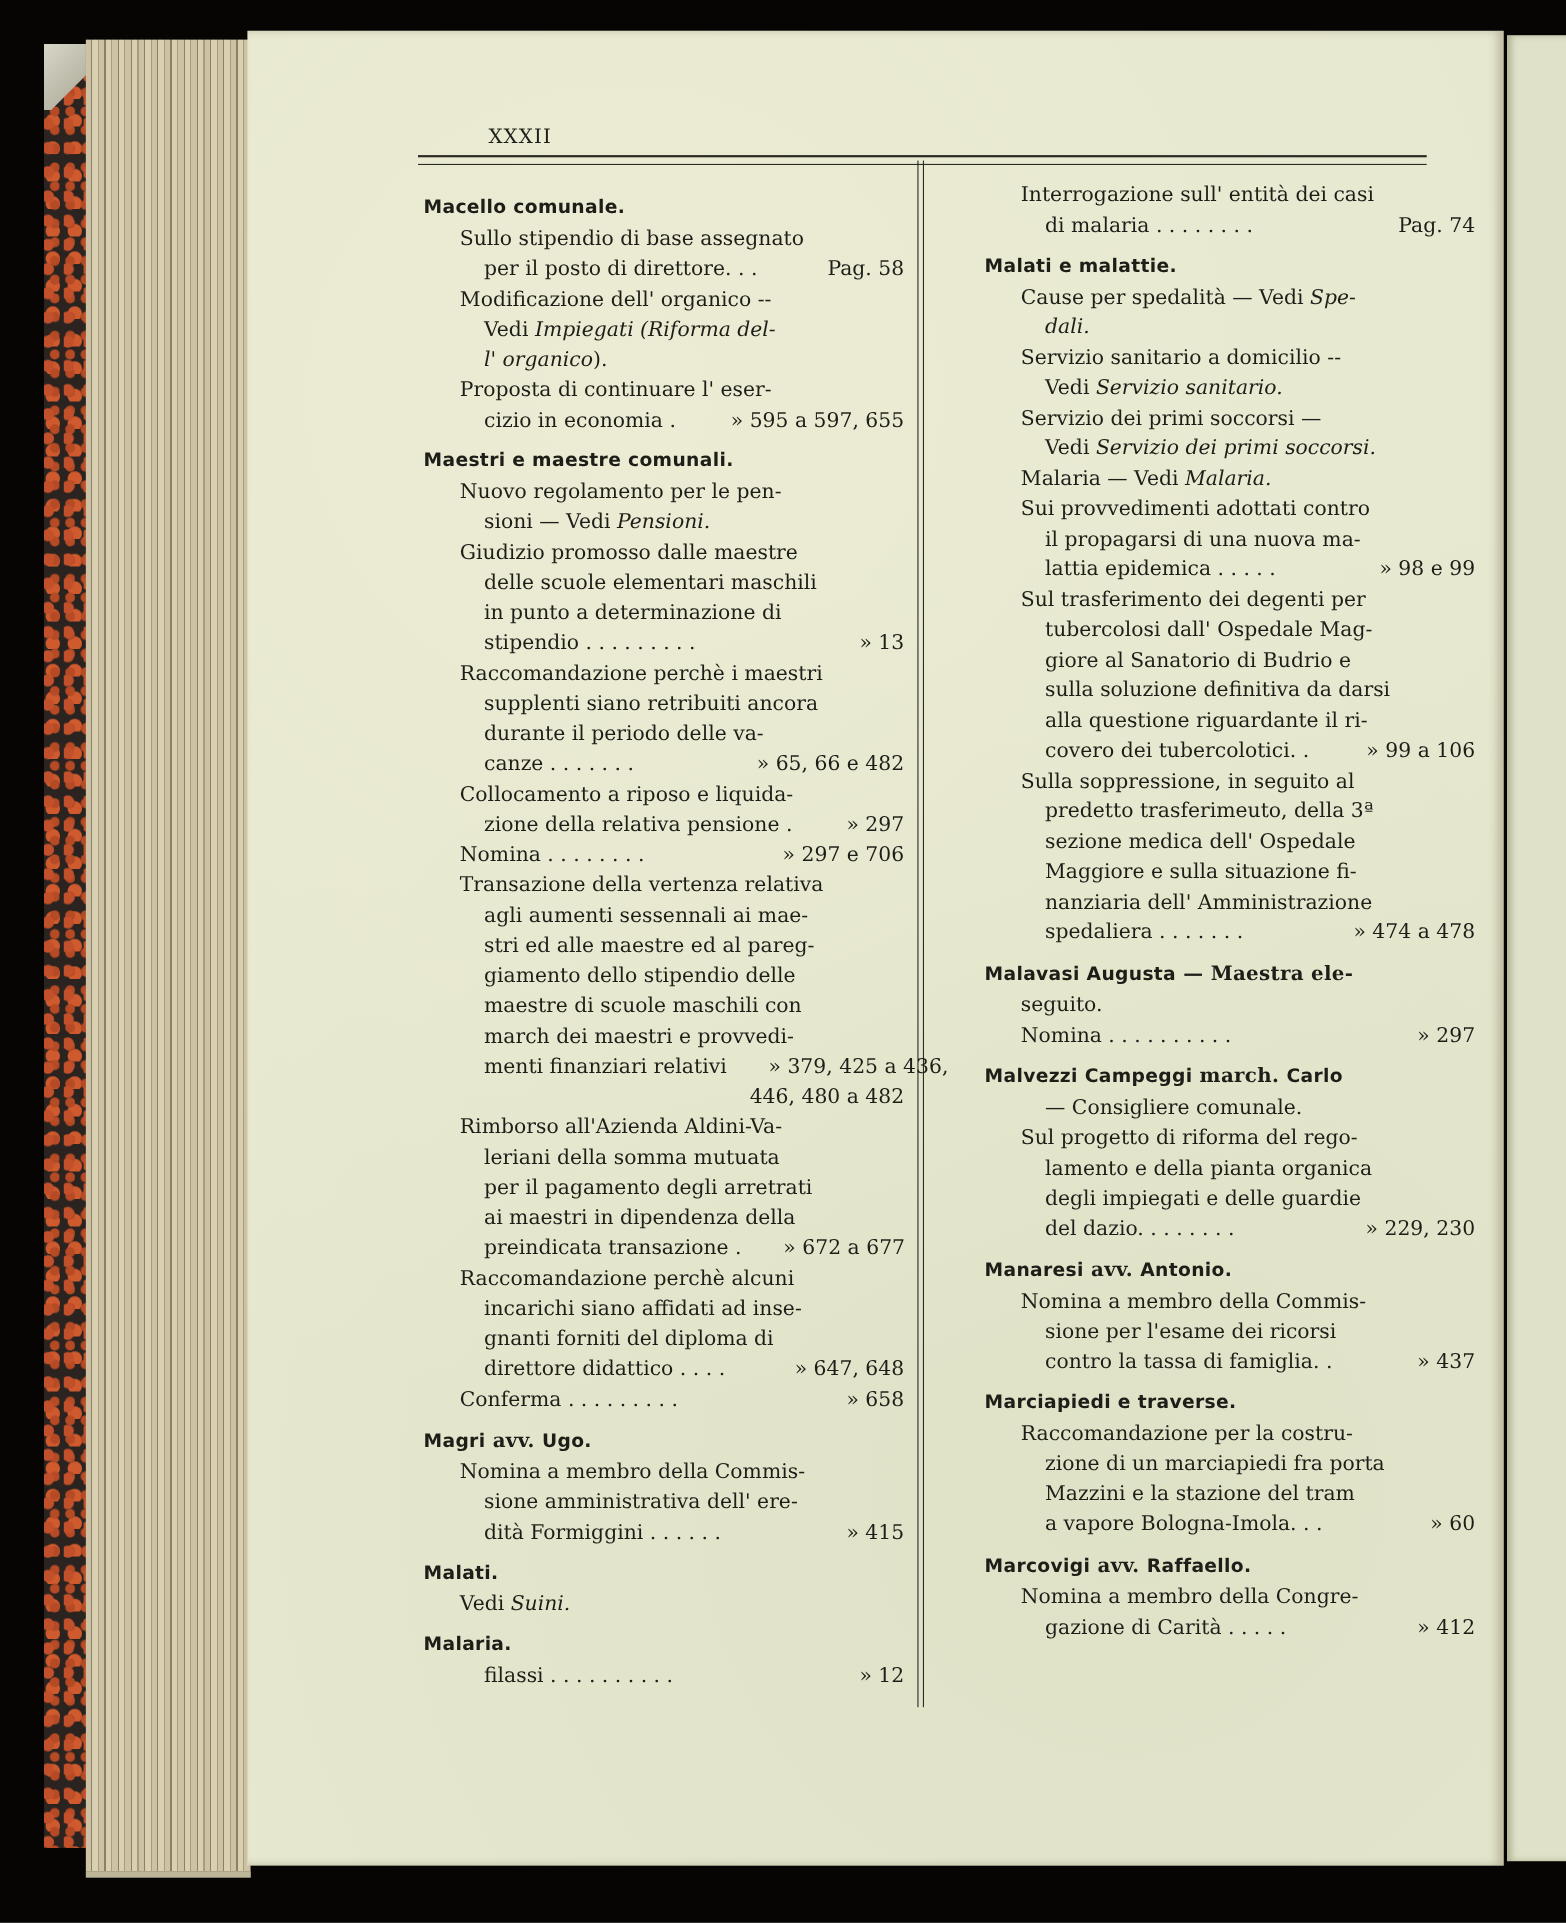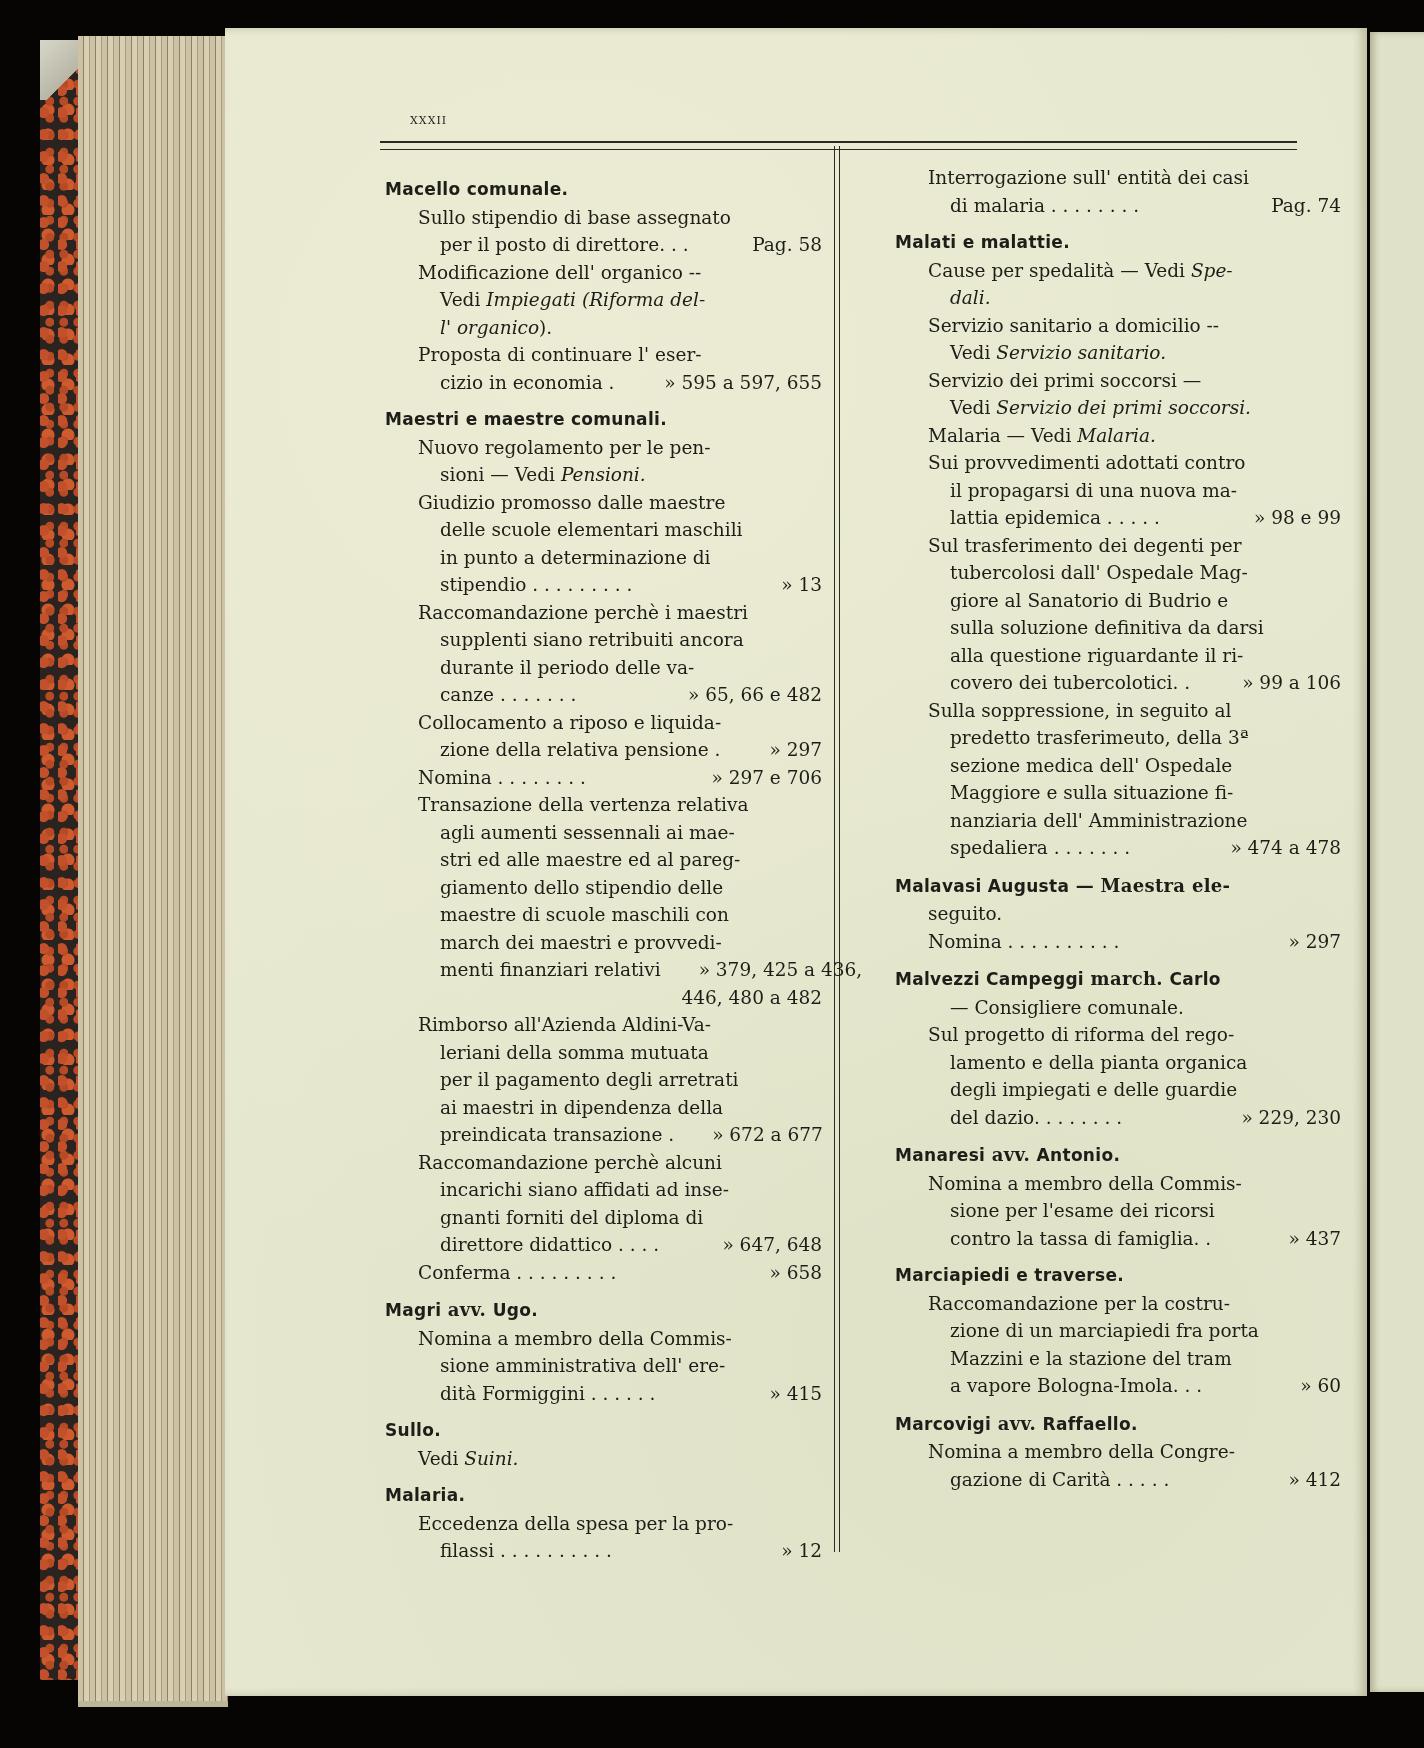--- a/index.html
+++ b/index.html
@@ -34,22 +34,22 @@
       radial-gradient(circle at 30% 20%, rgba(240,238,215,.6), transparent 60%),
       radial-gradient(circle at 70% 80%, rgba(215,220,190,.5), transparent 60%);
     box-shadow: inset -6px 0 8px rgba(120,110,80,.35);
   }
   .facing-page {
     position:absolute; left:1370px; top:32px; width:60px; height:1660px;
     background:#dfe2c8;
     box-shadow: inset 4px 0 6px rgba(100,90,60,.35);
   }
   .folio {
-    position:absolute; left:410px; top:114px;
-    font-size:11px; letter-spacing:1px;
+    position:absolute; left:444px; top:114px;
+    font-size:18px; letter-spacing:1px;
   }
   .rule {
     position:absolute; left:380px; top:141px; width:917px; height:6px;
     border-top:2px solid #2b2a24; border-bottom:1px solid #2b2a24;
   }
   .col-divider {
     position:absolute; left:834px; top:146px; width:4px; height:1406px;
     border-left:1.5px solid #2b2a24; border-right:1.5px solid #2b2a24;
   }
   .col { position:absolute; top:164px; font-size:18.5px; line-height:27.5px; }
@@ -162,26 +162,25 @@
     <div class="group">
       <div class="heading line"><span>Magri</span><span class="light"> avv. </span><span>Ugo.</span></div>
       <div class="line l1"><span class="t"><span>Nomina a membro della Commis-</span></span></div>
       <div class="line l2"><span class="t"><span>sione  amministrativa  dell' ere-</span></span></div>
       <div class="line l2 ref-line">
         <span class="t"><span>dità  Formiggini  . . . . . .</span></span>
         <span class="r">»     415</span>
       </div>
     </div>
     <div class="group">
-      <div class="heading line"><span>Sullo.</span></div>
+      <div class="heading line"><span>Malati.</span></div>
       <div class="line l1"><span class="t"><span>Vedi </span><i>Suini.</i></span></div>
     </div>
     <div class="group">
       <div class="heading line"><span>Malaria.</span></div>
-      <div class="line l1"><span class="t"><span>Eccedenza della spesa per la pro-</span></span></div>
       <div class="line l2 ref-line">
         <span class="t"><span>filassi . . . . . . . . . .</span></span>
         <span class="r">»      12</span>
       </div>
     </div>
   </div>
 <div class="col right" id="col-right">
     <div class="group">
       <div class="line l1"><span class="t"><span>Interrogazione sull' entità dei casi</span></span></div>
       <div class="line l2 ref-line">

